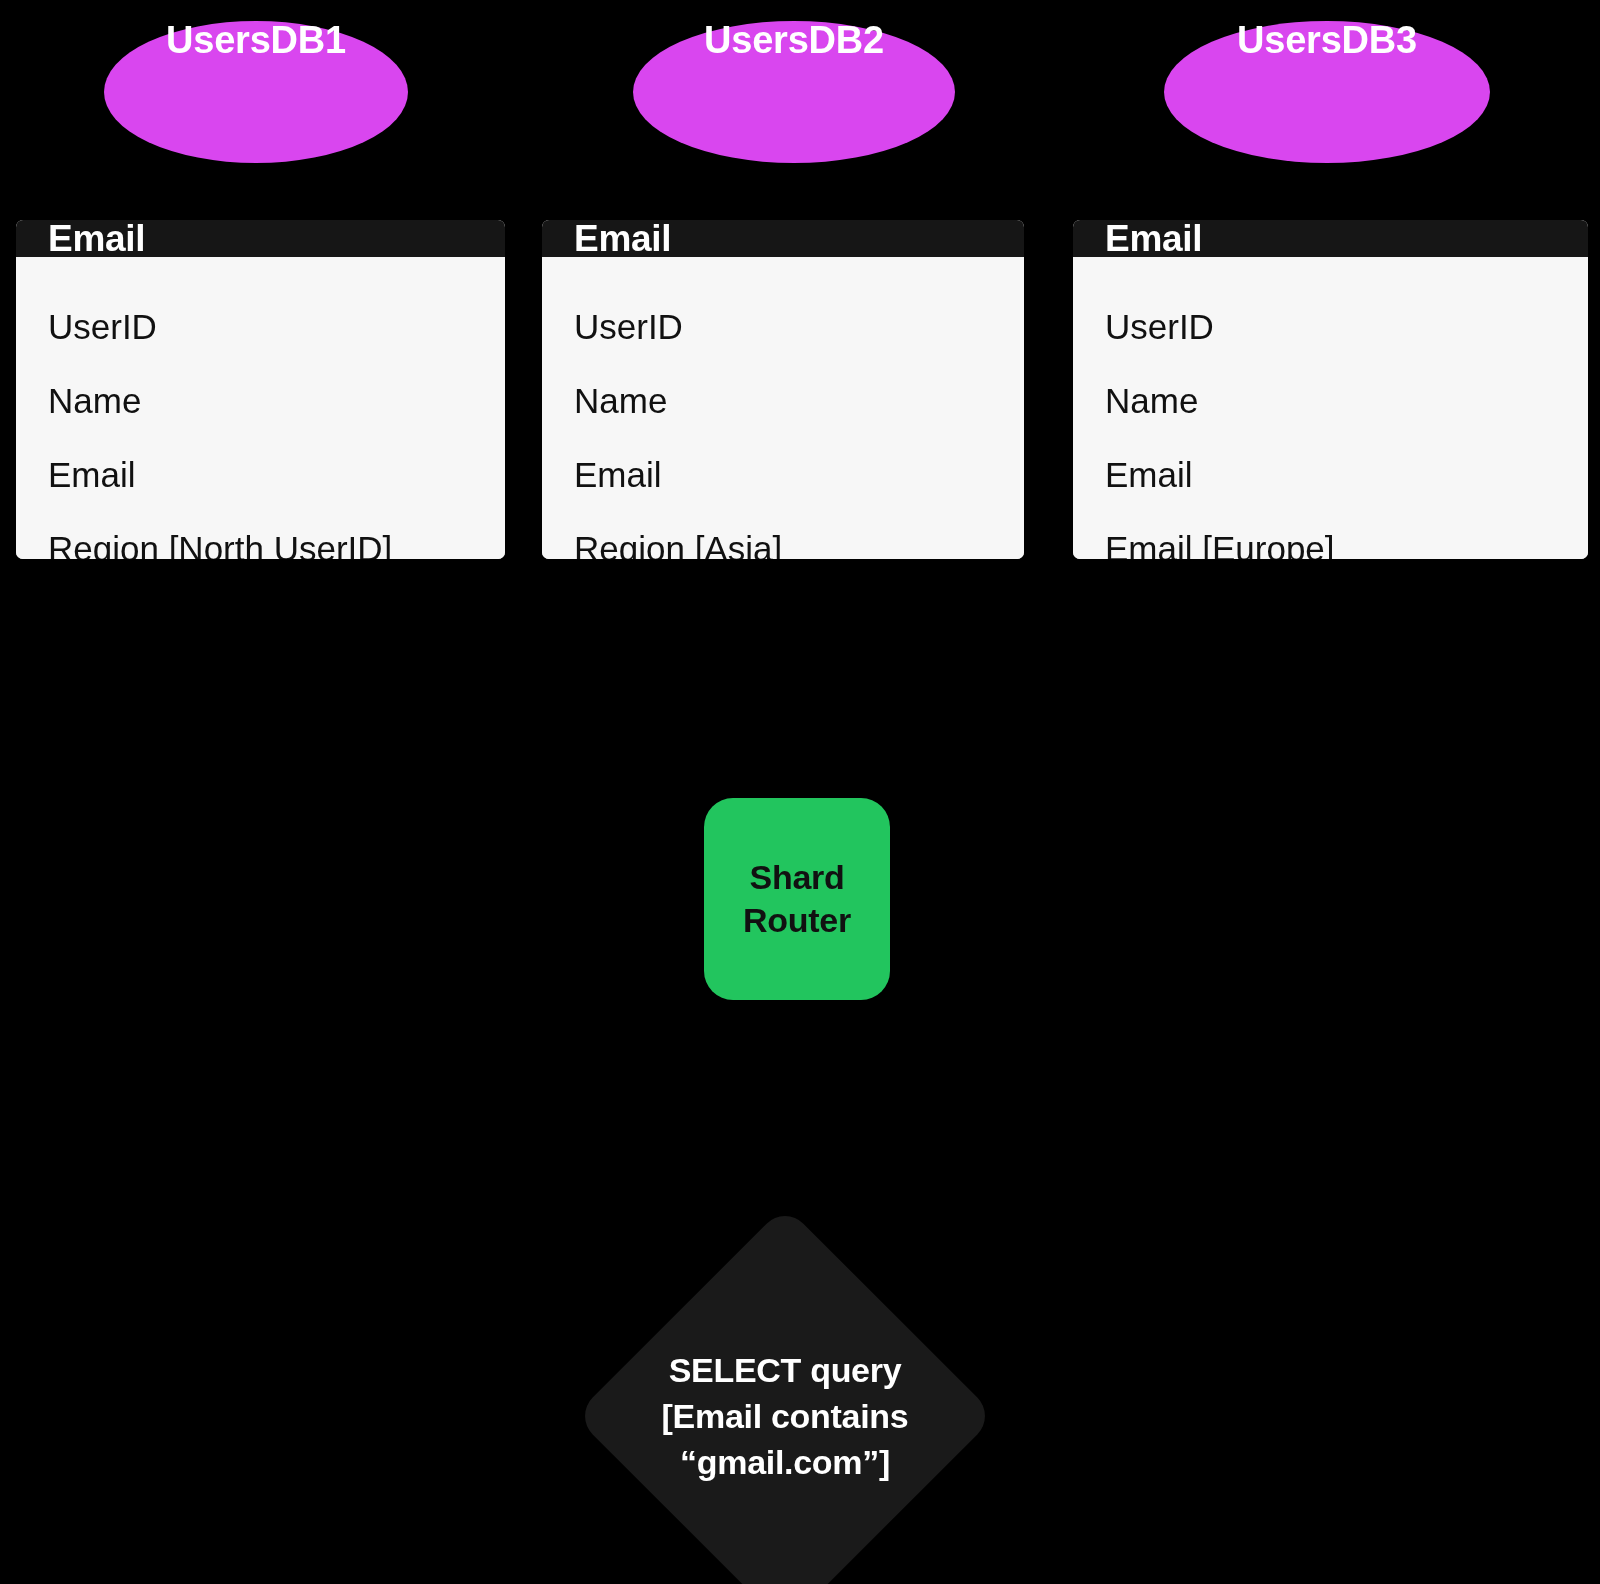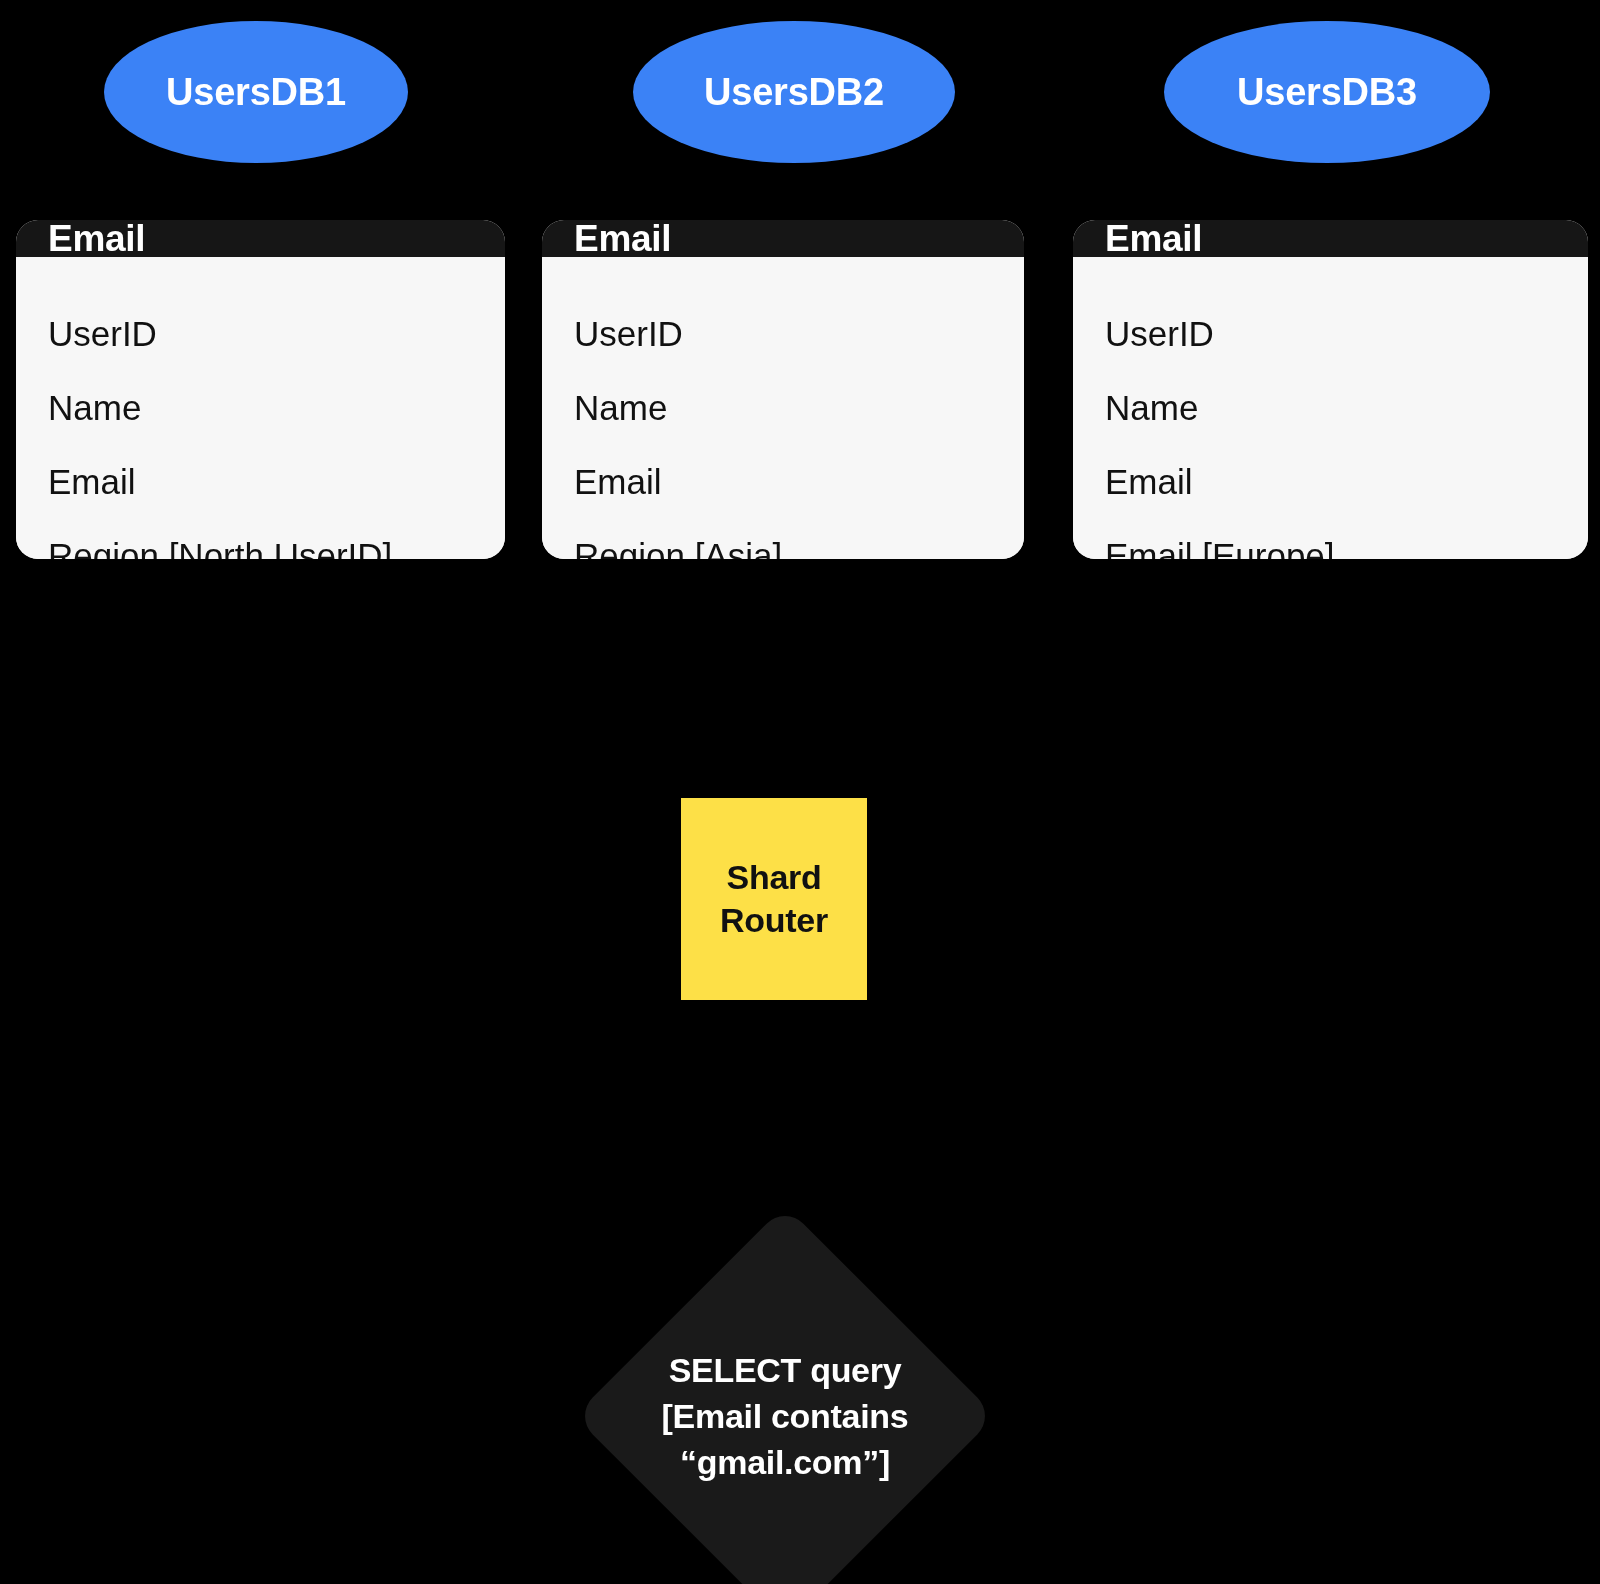--- a/index.html
+++ b/index.html
@@ -23,48 +23,46 @@
     height: 1584px;
     background: #000000;
   }
 
   
   .db-ellipse {
     position: absolute;
     width: 304px;
     height: 142px;
     border-radius: 50%;
-    background: #3b82f6;
-    display: flex;
-    align-items: center;
+    background: #d946ef;
+    display: flex;
     justify-content: center;
   }
   .db-ellipse .db-label {
     color: #FFFFFF;
     font-size: 38px;
     font-weight: 700;
     letter-spacing: -0.2px;
     line-height: 1;
     white-space: nowrap;
   }
   #ellipse-1 { left: 104px;  top: 21px; }
   #ellipse-2 { left: 633px;  top: 21px; width: 322px; }
   #ellipse-3 { left: 1164px; top: 21px; width: 326px; }
 
   
   .table-card {
     position: absolute;
     top: 220px;
     height: 339px;
-    border-radius: 22px;
+    border-radius: 7px;
     overflow: hidden;
     background: #F7F7F7;
     display: flex;
     flex-direction: column;
-    gap: 7px;
   }
   #card-1 { left: 16px;   width: 489px; }
   #card-2 { left: 542px;  width: 482px; }
   #card-3 { left: 1073px; width: 515px; }
 
   .table-card .card-header {
     background: #161616;
     height: 93px;
     display: flex;
     align-items: center;
@@ -89,29 +87,30 @@
     font-size: 35px;
     font-weight: 500;
     line-height: 49px;
     white-space: nowrap;
     margin-top: 25px;
   }
 
   
   #shard-router {
     position: absolute;
-    left: 681px;
+    left: 704px;
     top: 798px;
     width: 186px;
     height: 202px;
-    background: #fde047;
+    background: #22c55e;
     display: flex;
     align-items: center;
     justify-content: center;
     box-sizing: border-box;
+    border-radius: 29px;
   }
   #shard-router .router-label {
     color: #111111;
     font-size: 34px;
     font-weight: 700;
     line-height: 43px;
     text-align: center;
     letter-spacing: -0.3px;
   }
 

